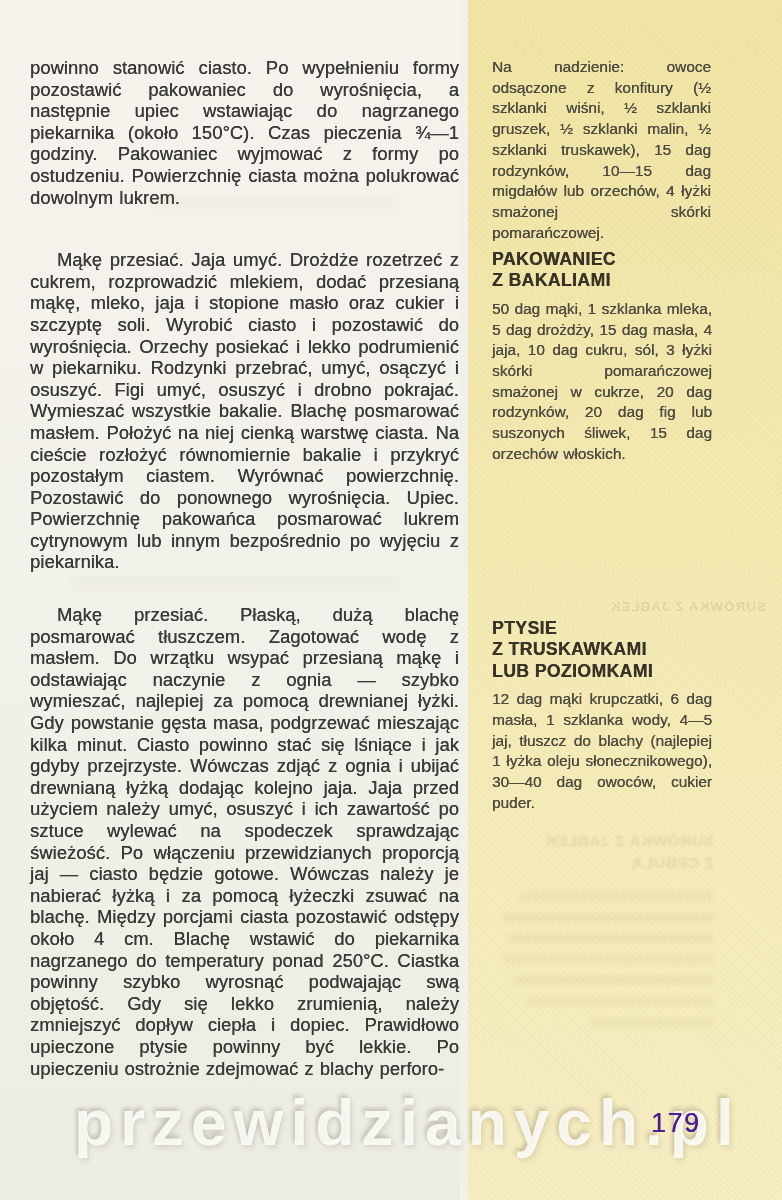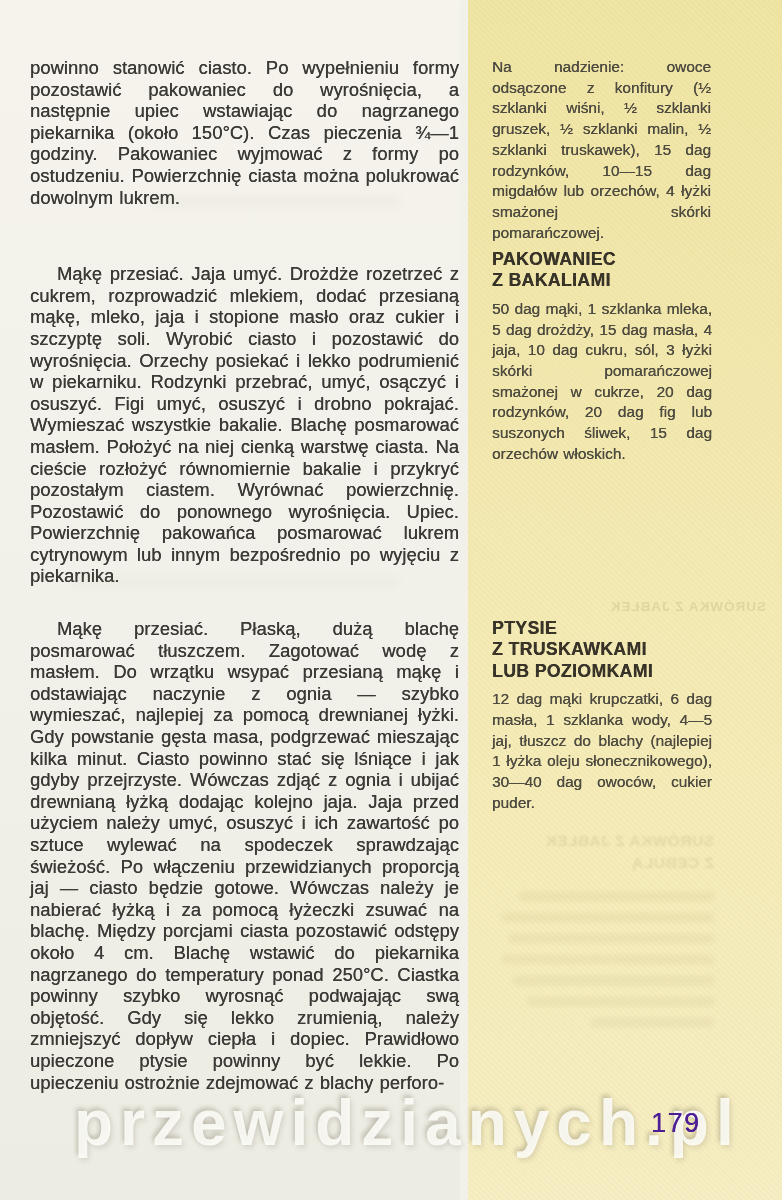--- a/index.html
+++ b/index.html
@@ -12,21 +12,21 @@
   .col-left{
     position:absolute;left:0;top:0;width:460px;height:1200px;
     background:linear-gradient(180deg,#f5f3eb 0%,#f2f1e9 55%,#edece3 100%);
   }
   .body-text{
     position:absolute;left:30px;top:57px;width:429px;
     font-size:18.3px;line-height:21.6px;color:#3b3a36;
     text-align:justify;letter-spacing:0.1px;word-spacing:1px;
   }
   .para{margin:0;text-shadow:0.25px 0 0 currentColor;}
-  .para.g1{margin-top:55px;text-indent:27px;}
+  .para.g1{margin-top:41px;text-indent:27px;}
   .para.g2{margin-top:31px;text-indent:27px;}
   .smudge{position:absolute;background:#9a9480;border-radius:6px;filter:blur(4px);}
   .s1{left:150px;top:196px;width:250px;height:12px;opacity:.06;}
   .s2{left:70px;top:576px;width:330px;height:12px;opacity:.05;}
   
   .col-right{
     position:absolute;left:468px;top:0;width:314px;height:1200px;
     background:linear-gradient(180deg,#efe5a4 0%,#f2e8ae 30%,#f5ecba 70%,#f6eec4 100%);
   }
   .col-right::after{

